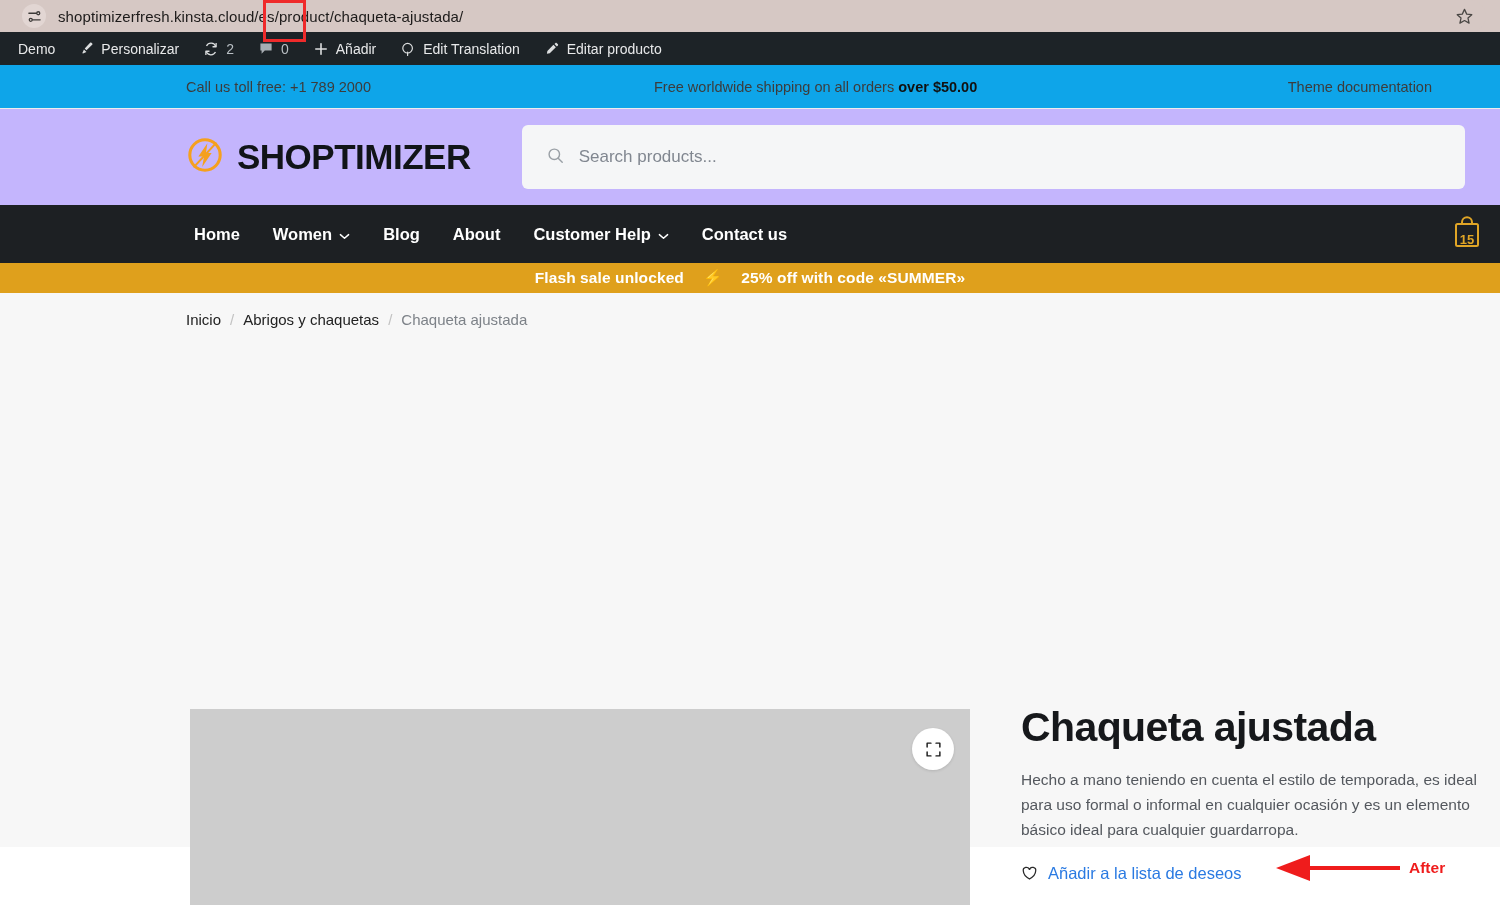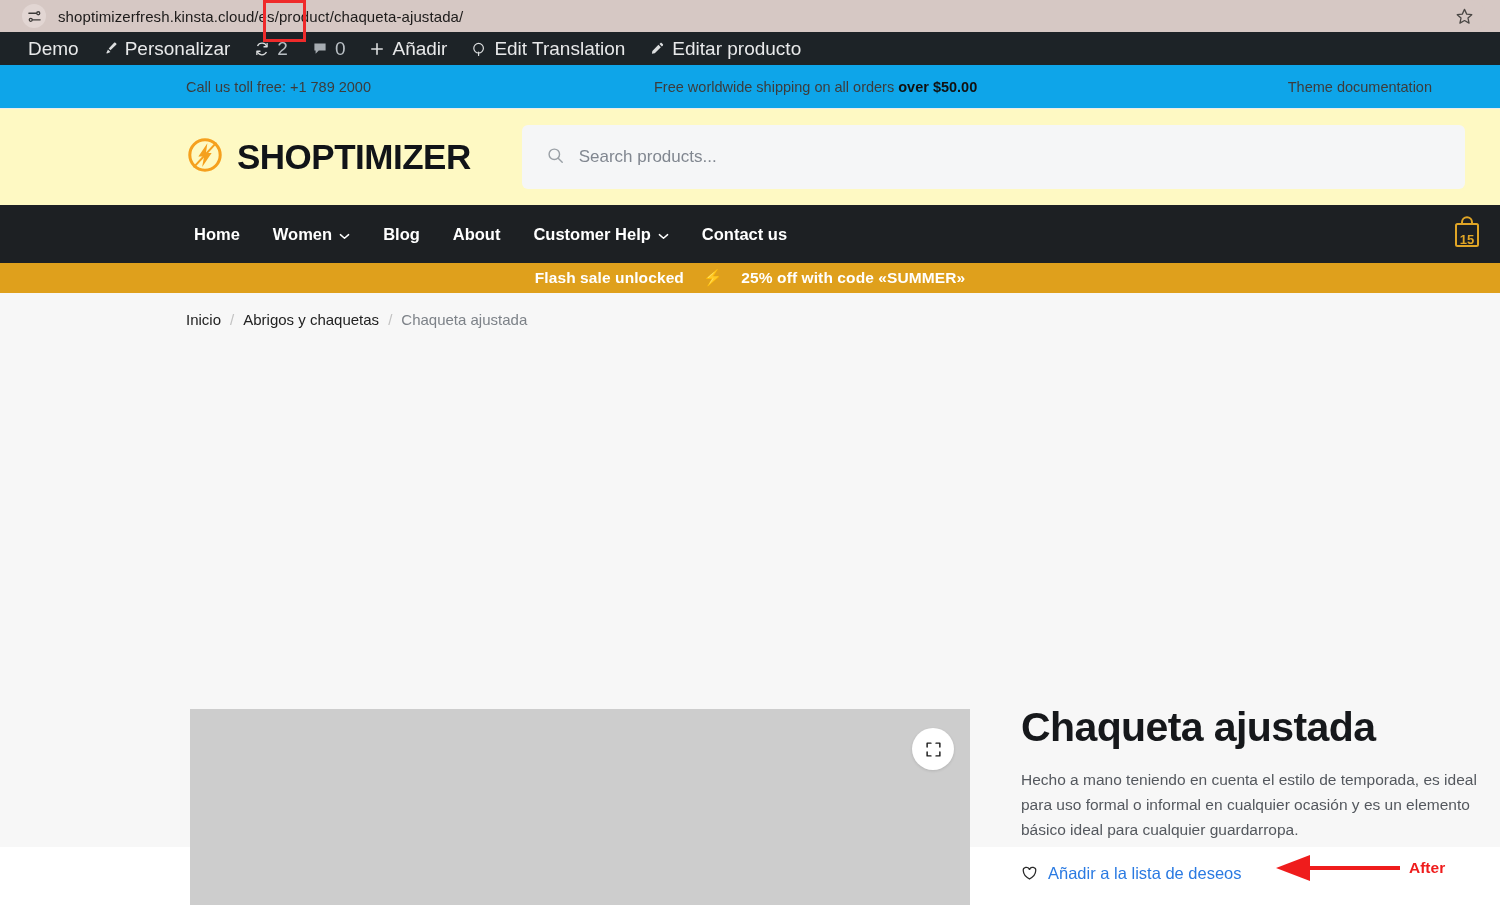--- a/index.html
+++ b/index.html
@@ -28,21 +28,21 @@
   }
   .star-icon { margin-left:auto; padding-right:4px; display:flex; align-items:center; }
   .url-highlight {
     position:absolute; left:263px; top:0px; width:43px; height:42px;
     border:3px solid #ef2b2b; z-index:40; pointer-events:none;
   }
 
   
   .adminbar {
     height:33px; background:#1d2327; display:flex; align-items:center;
-    color:#e8e9ea; font-size:19px; gap:0px; padding-left:16px;
+    color:#e8e9ea; font-size:14px; gap:0px; padding-left:6px;
   }
   .ab-item {
     display:flex; align-items:center; gap:7px; padding:0 12px; height:33px;
     white-space:nowrap; color:#e8e9ea;
   }
   .ab-item .num { color:#b9bfc4; }
   .ab-icon { display:flex; align-items:center; }
 
   
   .topbar {
@@ -50,21 +50,21 @@
     display:flex; align-items:center; font-size:14.5px; color:#3c3c3c;
     position:relative;
   }
   .topbar .left  { position:absolute; left:186px; }
   .topbar .mid   { position:absolute; left:654px; }
   .topbar .right { position:absolute; right:68px; color:#3c3c3c; }
   .topbar b { font-weight:700; color:#111; }
 
   
   .header {
-    height:96px; background:#fef9c3; display:flex; align-items:center;
+    height:96px; background:#c4b5fd; display:flex; align-items:center;
     padding:0 0 0 186px;
   }
   .brand { display:flex; align-items:center; gap:13px; flex:0 0 auto; }
   .brand-name {
     font-size:35px; font-weight:700; letter-spacing:-0.5px; color:#111418;
   }
   .searchwrap { margin-left:51px; flex:1; padding-right:0px; }
   .searchbox {
     height:64px; background:#f5f6f7; border-radius:6px; display:flex;
     align-items:center; gap:14px; padding:0 24px; width:943px;

